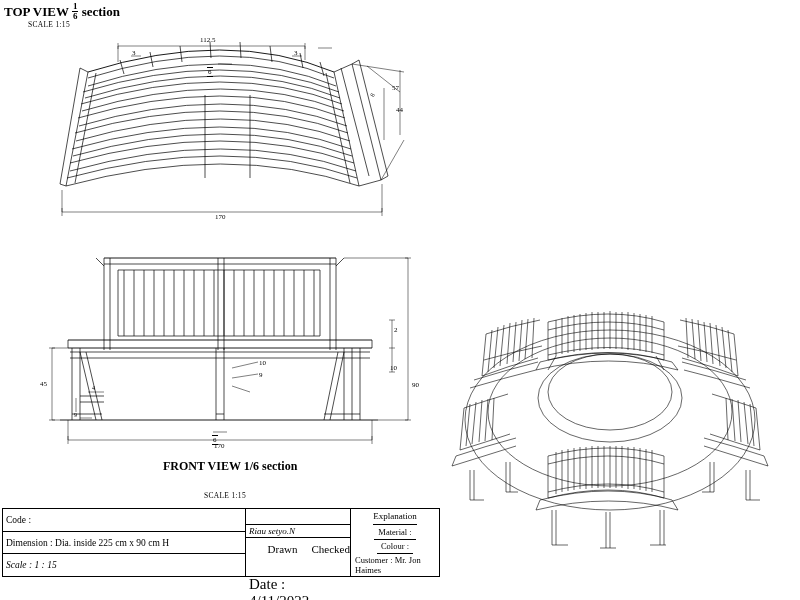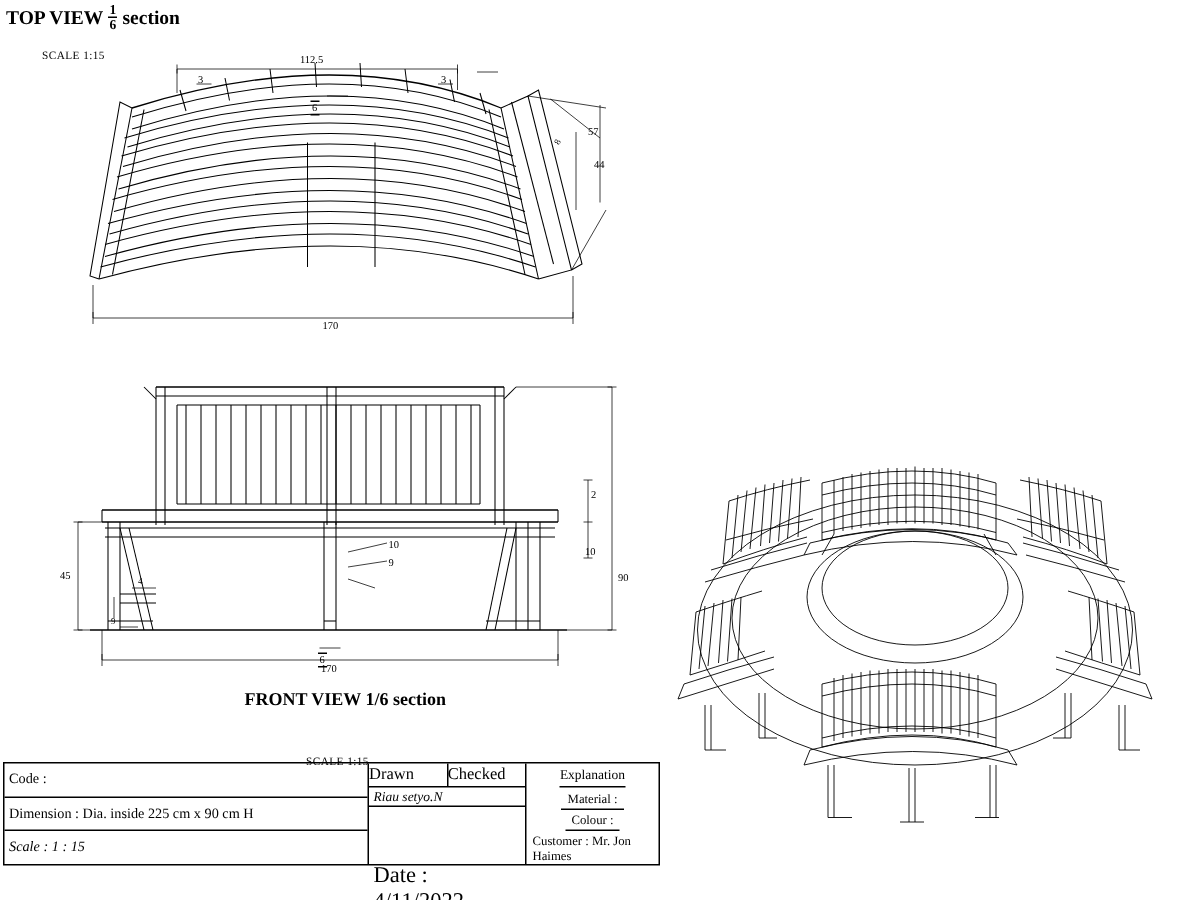--- a/index.html
+++ b/index.html
@@ -41,21 +41,20 @@
     vertical-align: -0.35em;
     text-align: center;
     font-size: 9px;
     line-height: 1.05;
   }
   .frac .num { display: block; border-bottom: 1px solid #000; padding: 0 1px;}
   .frac .den { display: block; padding: 0 1px;}
   .scale-note {
     font-size: 7.5px;
     letter-spacing: 0.3px;
-    margin-top: 12px;
   }
   .dim {
     font-size: 7px;
   }
   .dim-sm {
     font-size: 6px;
   }
   .title-front {
     font-size: 12px;
     font-weight: bold;
@@ -97,24 +96,25 @@
     flex-direction: column;
   }
   .tb-mid .hdr {
     display: flex;
     height: 16px;
     border-bottom: 1px solid #000;
     box-sizing: border-box;
   }
   .tb-mid .hdr div {
     flex: 1;
-    text-align: left;
+    text-align: right;
     font-size: 11px;
     line-height: 15px;
     box-sizing: border-box;
+    margin-top: 33px;
   }
   .tb-mid .hdr div:first-child { border-right: 1px solid #000; }
   .tb-mid .sig {
     height: 18px;
     border-bottom: 1px solid #000;
     box-sizing: border-box;
     font-family: "Liberation Serif", serif;
     font-style: italic;
     font-size: 9px;
     padding: 1px 3px;

